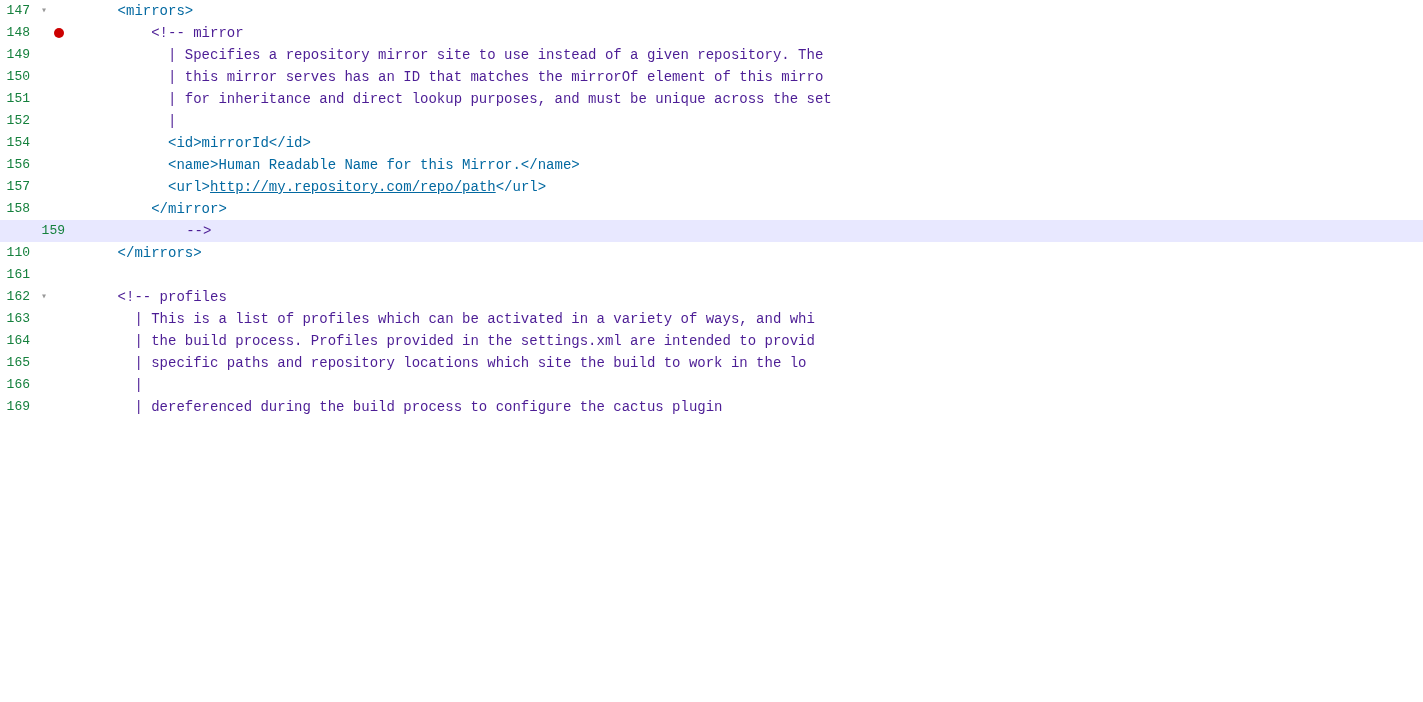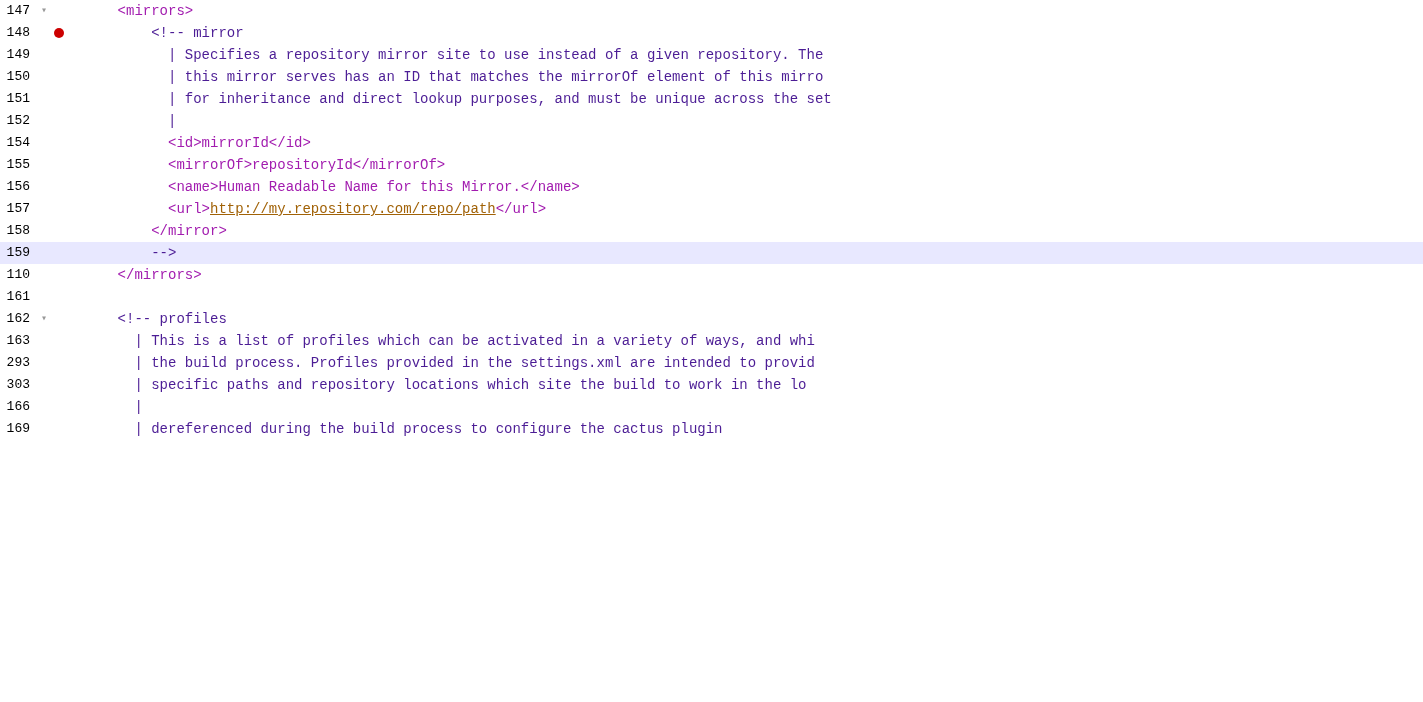--- a/index.html
+++ b/index.html
@@ -26,20 +26,21 @@
     .code-line {
       display: flex;
       align-items: stretch;
       min-height: 22px;
       line-height: 22px;
       position: relative;
     }
 
     .code-line.highlighted {
       background-color: #e8e8ff;
+      padding-left: 35px;
     }
 
     .fold-indicator {
       width: 16px;
       display: flex;
       align-items: center;
       justify-content: center;
       color: #999;
       font-size: 10px;
       flex-shrink: 0;
@@ -61,29 +62,29 @@
       background-color: #cc0000;
     }
 
     .code-content {
       flex: 1;
       padding-left: 4px;
       white-space: pre;
       overflow: visible;
     }
 
-    .xml-tag { color: #a21caf; }
+    .xml-tag { color: #0369a1; }
     .xml-comment { color: #4c1d95; }
     .xml-text { color: #000000; }
-    .xml-url { color: #a16207; text-decoration: underline; }
+    .xml-url { color: #0369a1; text-decoration: underline; }
 
     .number-gutter {
       display: flex;
       align-items: center;
-      color: #000000;
+      color: #15803d;
       font-size: 13px;
       min-width: 36px;
       justify-content: flex-end;
       padding-right: 6px;
       flex-shrink: 0;
     }
 
     .gutter-area {
       display: flex;
       align-items: stretch;
@@ -148,28 +149,20 @@
     <div class="code-line">
       <div class="gutter-area">
         <div class="number-gutter">154</div>
         <div class="fold-indicator"></div>
         <div class="breakpoint-col"></div>
       </div>
       <div class="code-content"><span class="xml-tag">          &lt;id&gt;mirrorId&lt;/id&gt;</span></div>
     </div>
     <div class="code-line">
       <div class="gutter-area">
-        <div class="number-gutter">155</div>
-        <div class="fold-indicator"></div>
-        <div class="breakpoint-col"></div>
-      </div>
-      <div class="code-content"><span class="xml-tag">          &lt;mirrorOf&gt;repositoryId&lt;/mirrorOf&gt;</span></div>
-    </div>
-    <div class="code-line">
-      <div class="gutter-area">
         <div class="number-gutter">156</div>
         <div class="fold-indicator"></div>
         <div class="breakpoint-col"></div>
       </div>
       <div class="code-content"><span class="xml-tag">          &lt;name&gt;Human Readable Name for this Mirror.&lt;/name&gt;</span></div>
     </div>
     <div class="code-line">
       <div class="gutter-area">
         <div class="number-gutter">157</div>
         <div class="fold-indicator"></div>
@@ -220,29 +213,29 @@
     <div class="code-line">
       <div class="gutter-area">
         <div class="number-gutter">163</div>
         <div class="fold-indicator"></div>
         <div class="breakpoint-col"></div>
       </div>
       <div class="code-content"><span class="xml-comment">      | This is a list of profiles which can be activated in a variety of ways, and whi</span></div>
     </div>
     <div class="code-line">
       <div class="gutter-area">
-        <div class="number-gutter">293</div>
+        <div class="number-gutter">164</div>
         <div class="fold-indicator"></div>
         <div class="breakpoint-col"></div>
       </div>
       <div class="code-content"><span class="xml-comment">      | the build process. Profiles provided in the settings.xml are intended to provid</span></div>
     </div>
     <div class="code-line">
       <div class="gutter-area">
-        <div class="number-gutter">303</div>
+        <div class="number-gutter">165</div>
         <div class="fold-indicator"></div>
         <div class="breakpoint-col"></div>
       </div>
       <div class="code-content"><span class="xml-comment">      | specific paths and repository locations which site the build to work in the lo</span></div>
     </div>
     <div class="code-line">
       <div class="gutter-area">
         <div class="number-gutter">166</div>
         <div class="fold-indicator"></div>
         <div class="breakpoint-col"></div>

